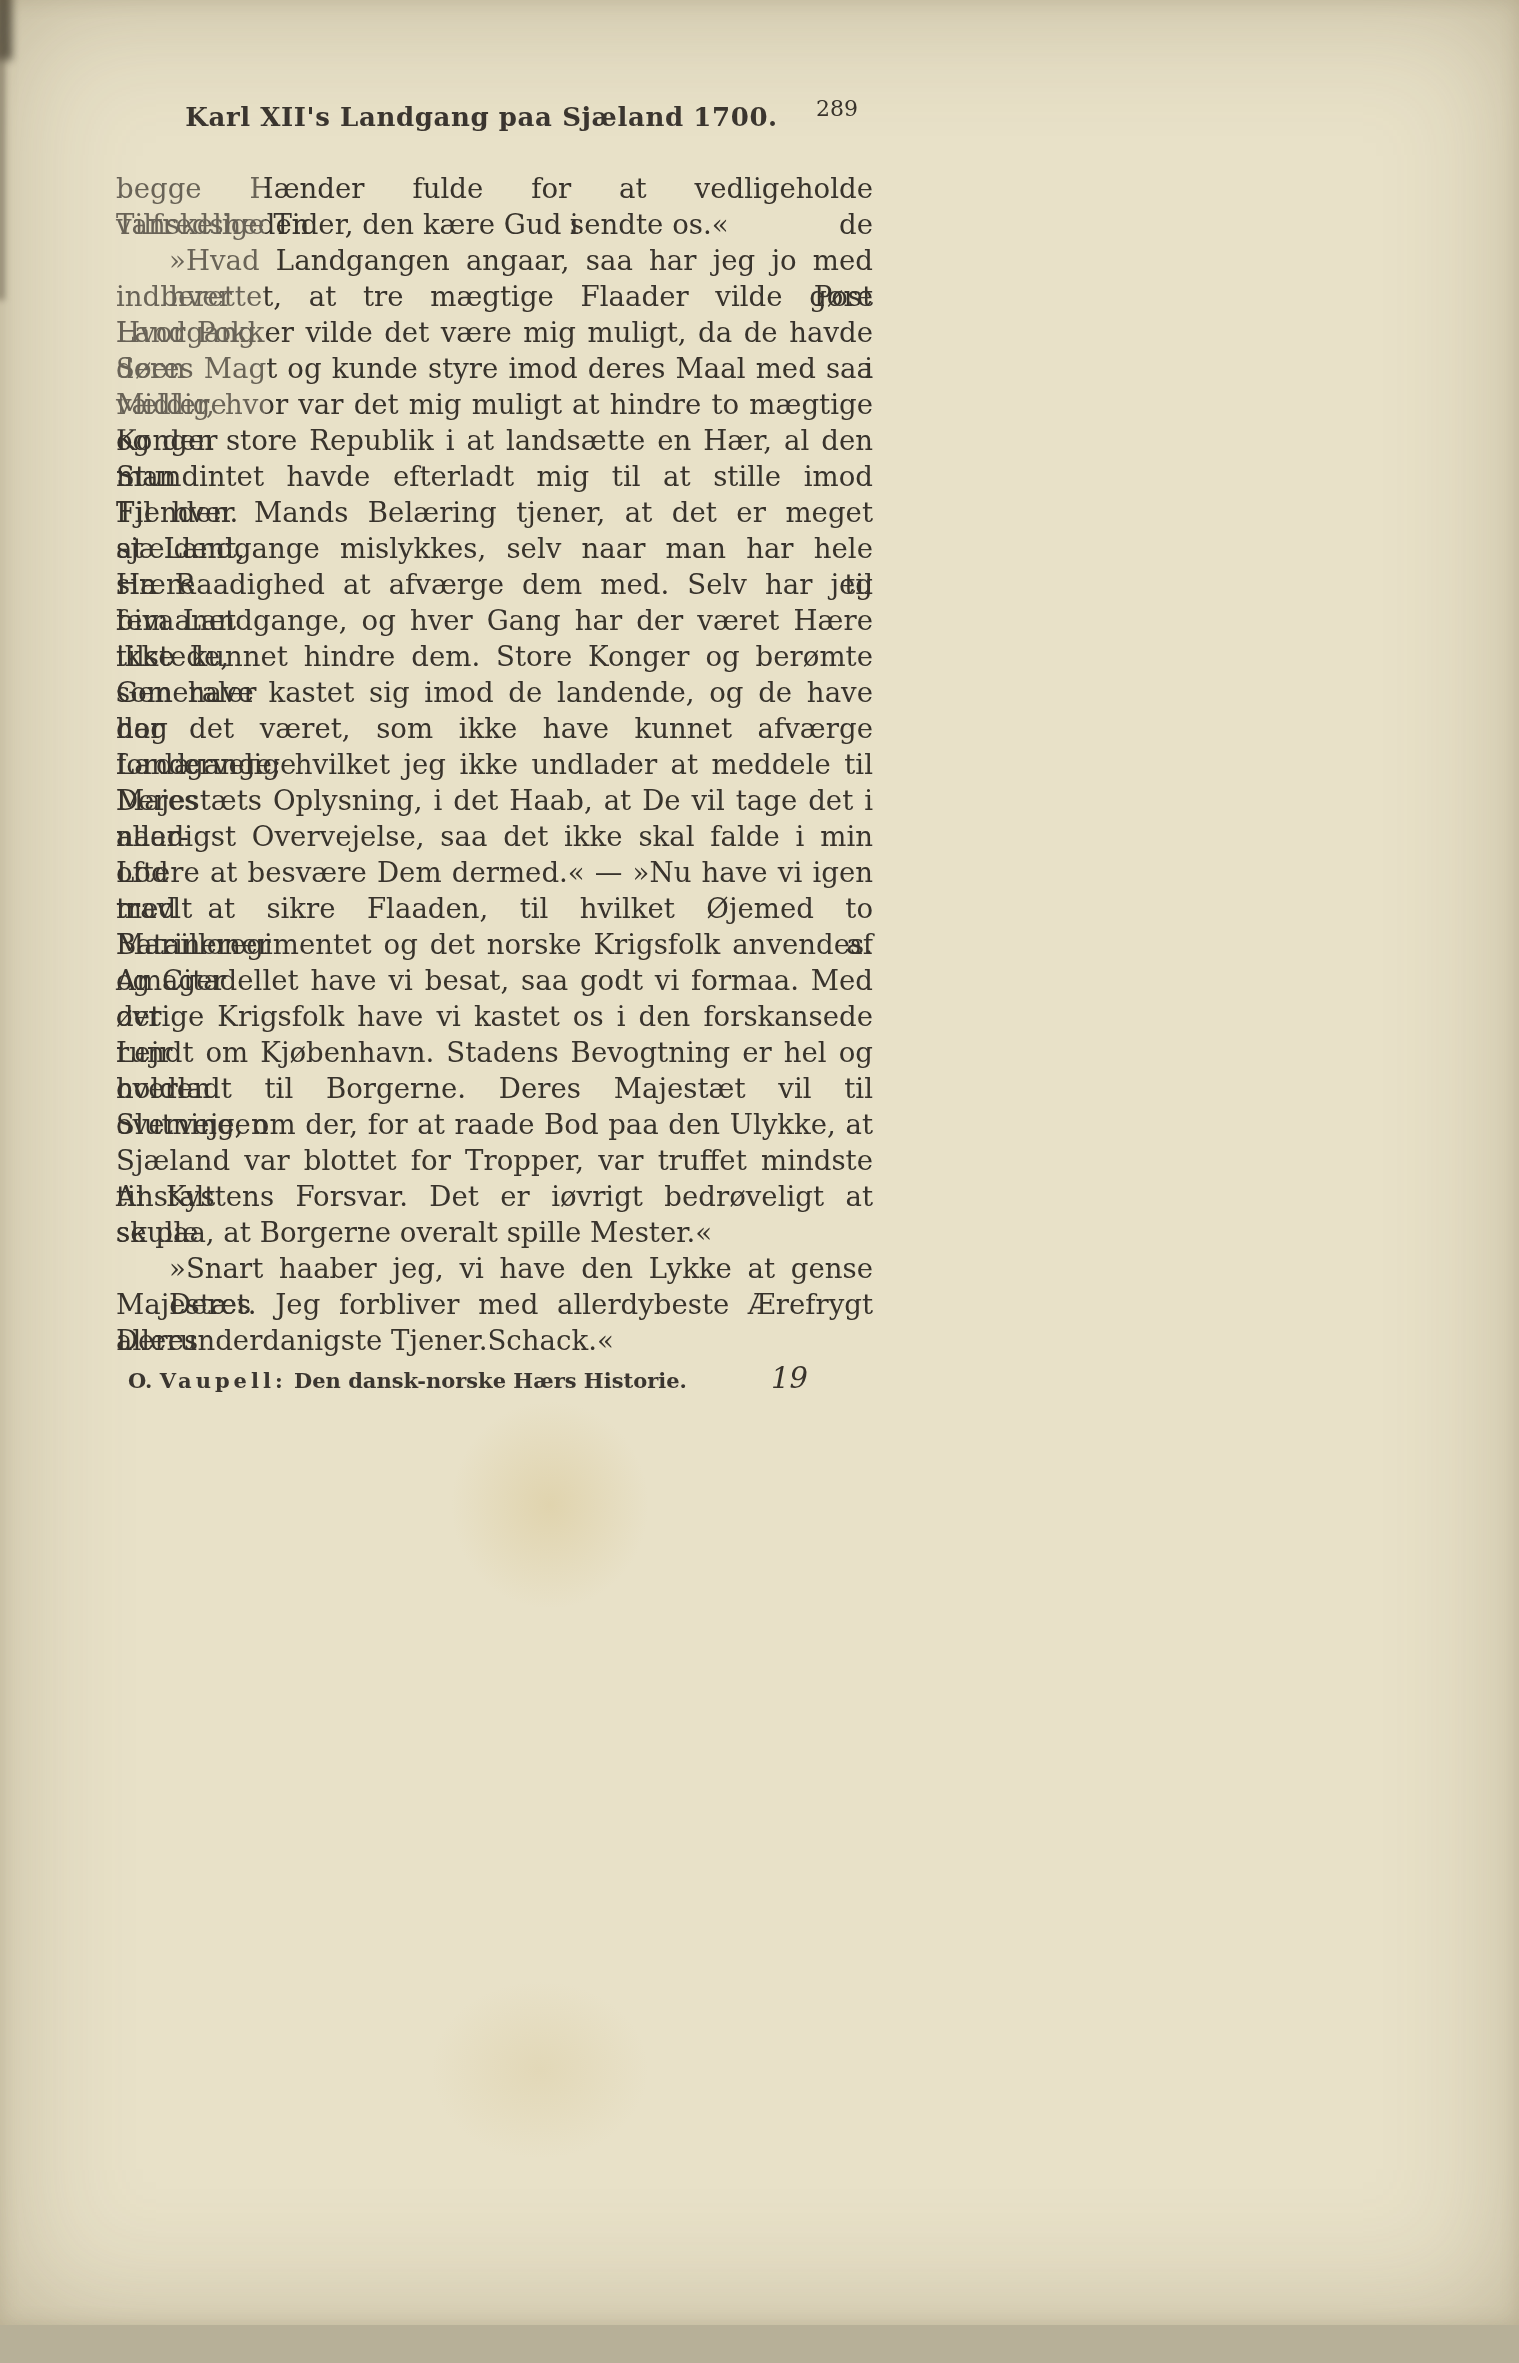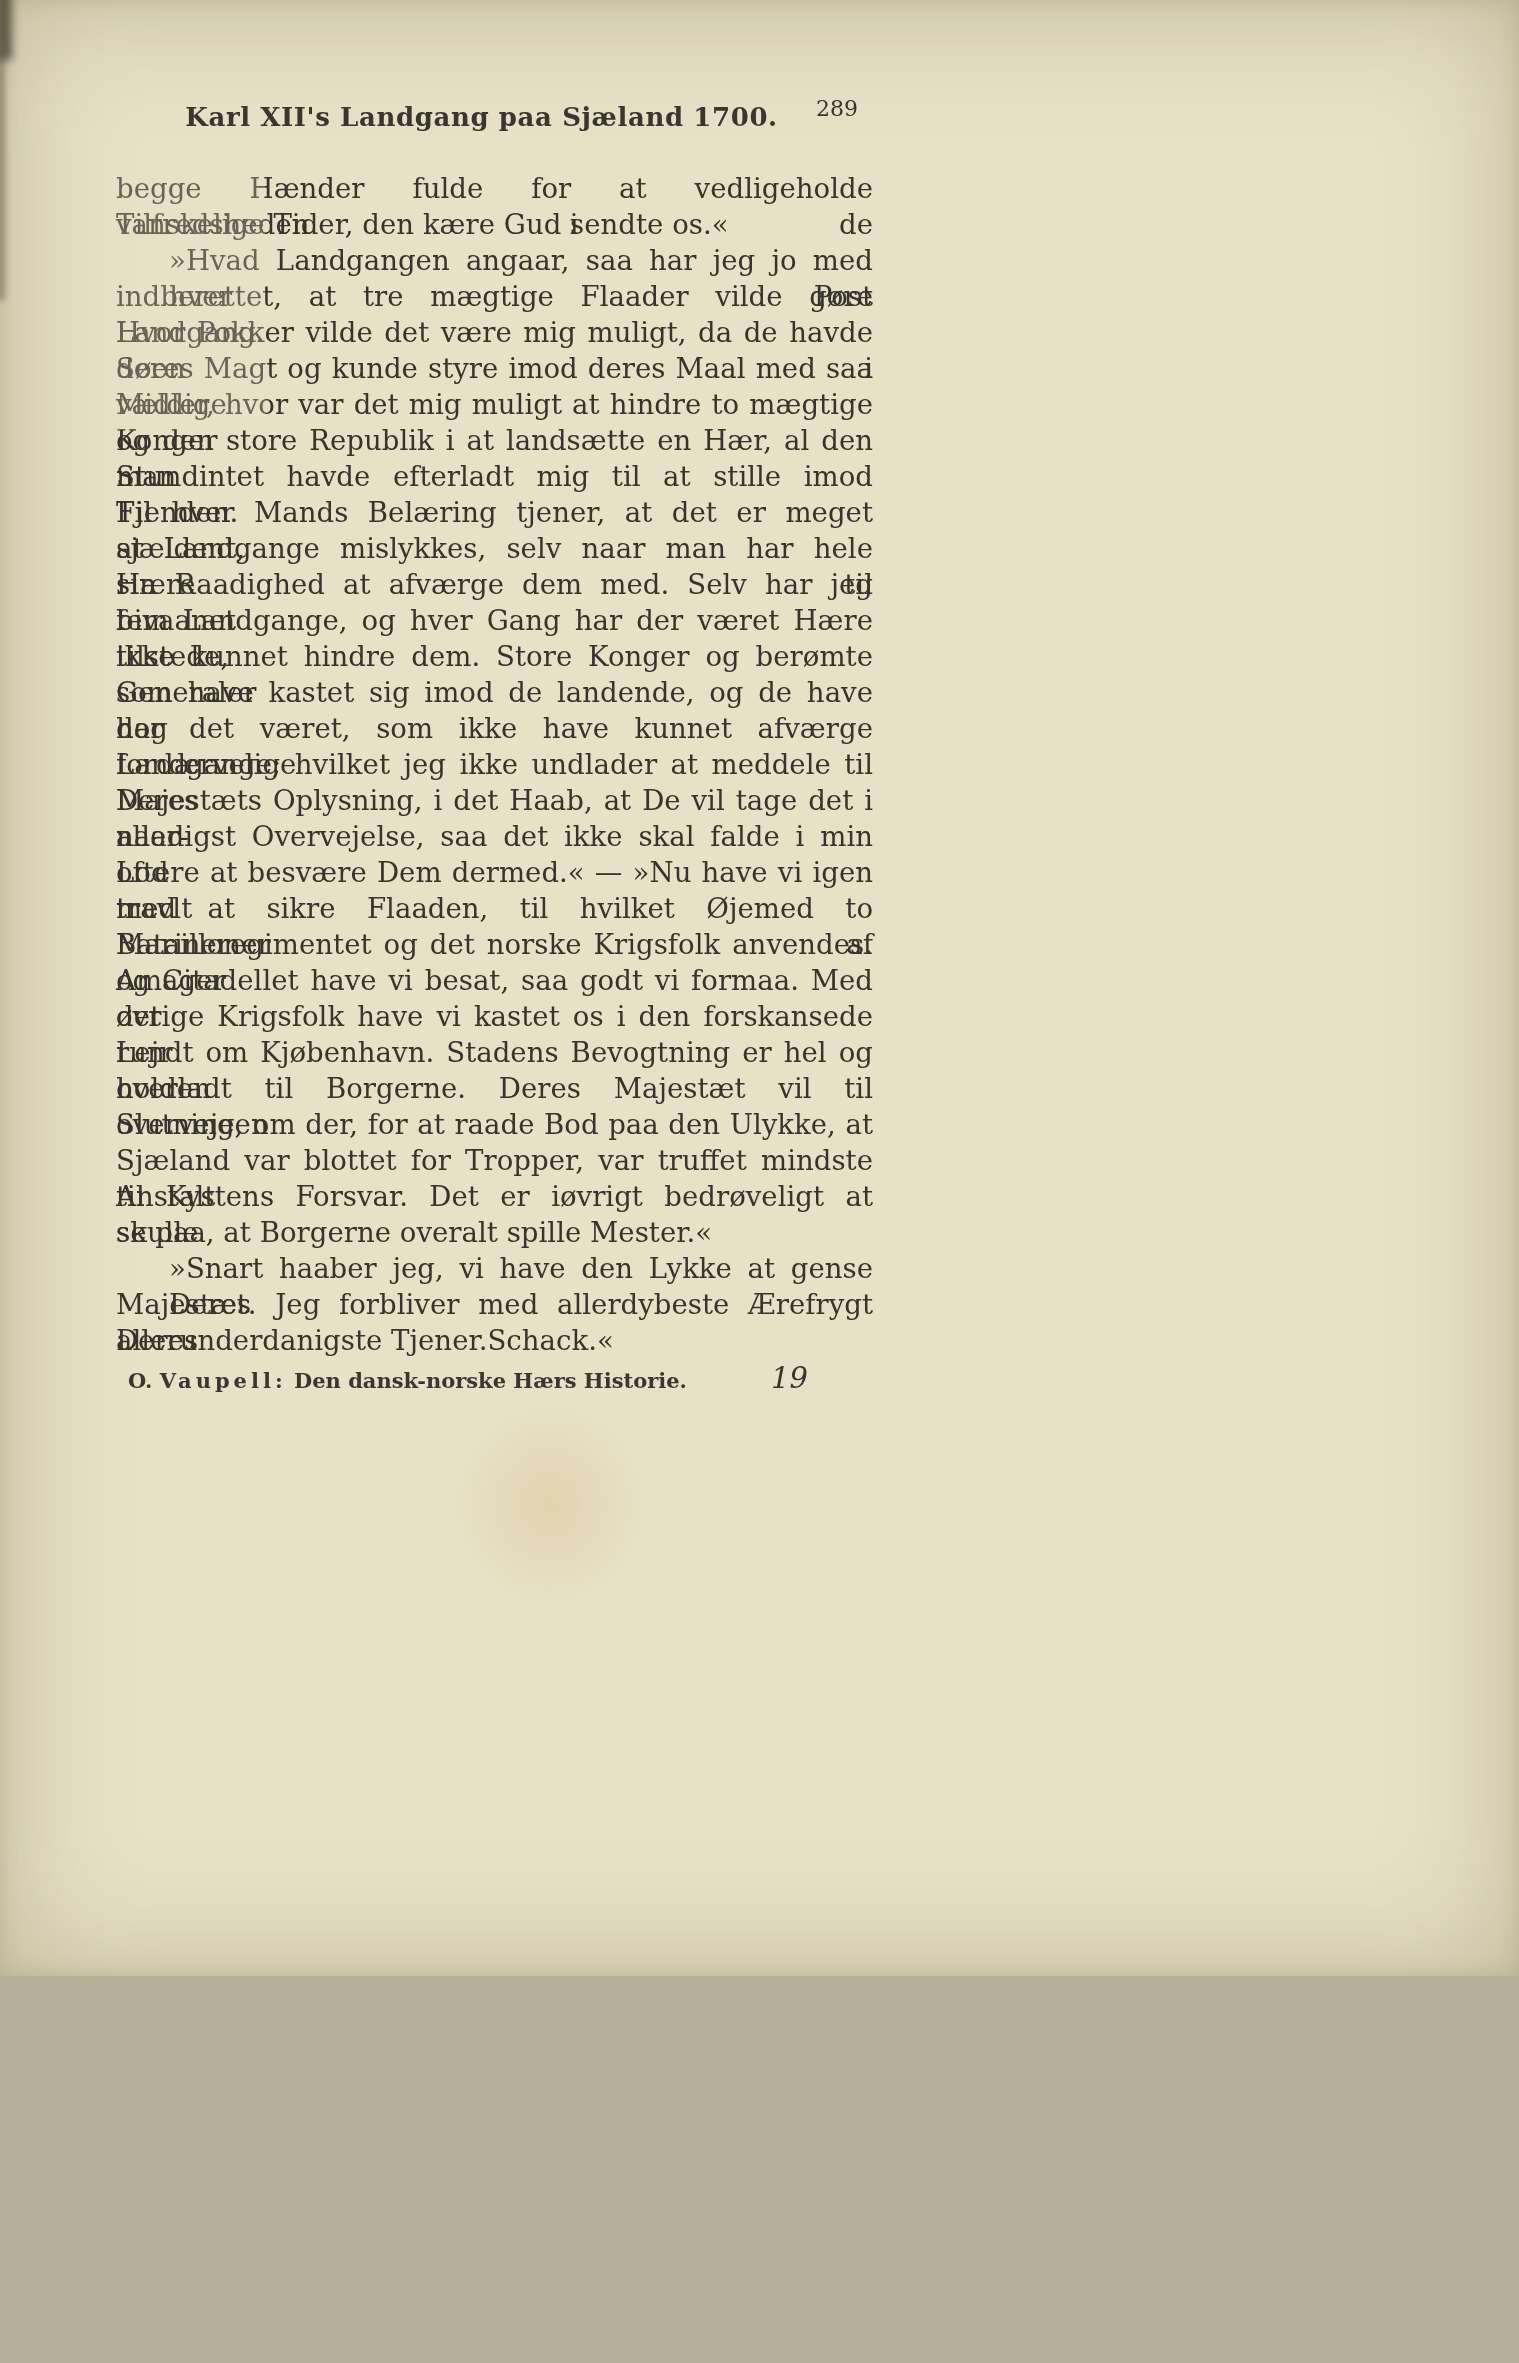--- a/index.html
+++ b/index.html
@@ -3,21 +3,21 @@
 <meta charset="utf-8">
 <style>
   html, body {
     margin: 0;
     padding: 0;
     background: #b7b098;
   }
   .page {
     position: relative;
     width: 1519px;
-    height: 1976px;
+    height: 2325px;
     background: #e8e1c8;
     overflow: hidden;
     font-family: "DejaVu Serif", serif;
     color: #38332c;
   }
   .vignette {
     position: absolute;
     inset: 0;
     box-shadow: inset 0 0 130px rgba(105, 90, 55, 0.32), inset 0 0 20px rgba(105, 90, 55, 0.18);
     pointer-events: none;

